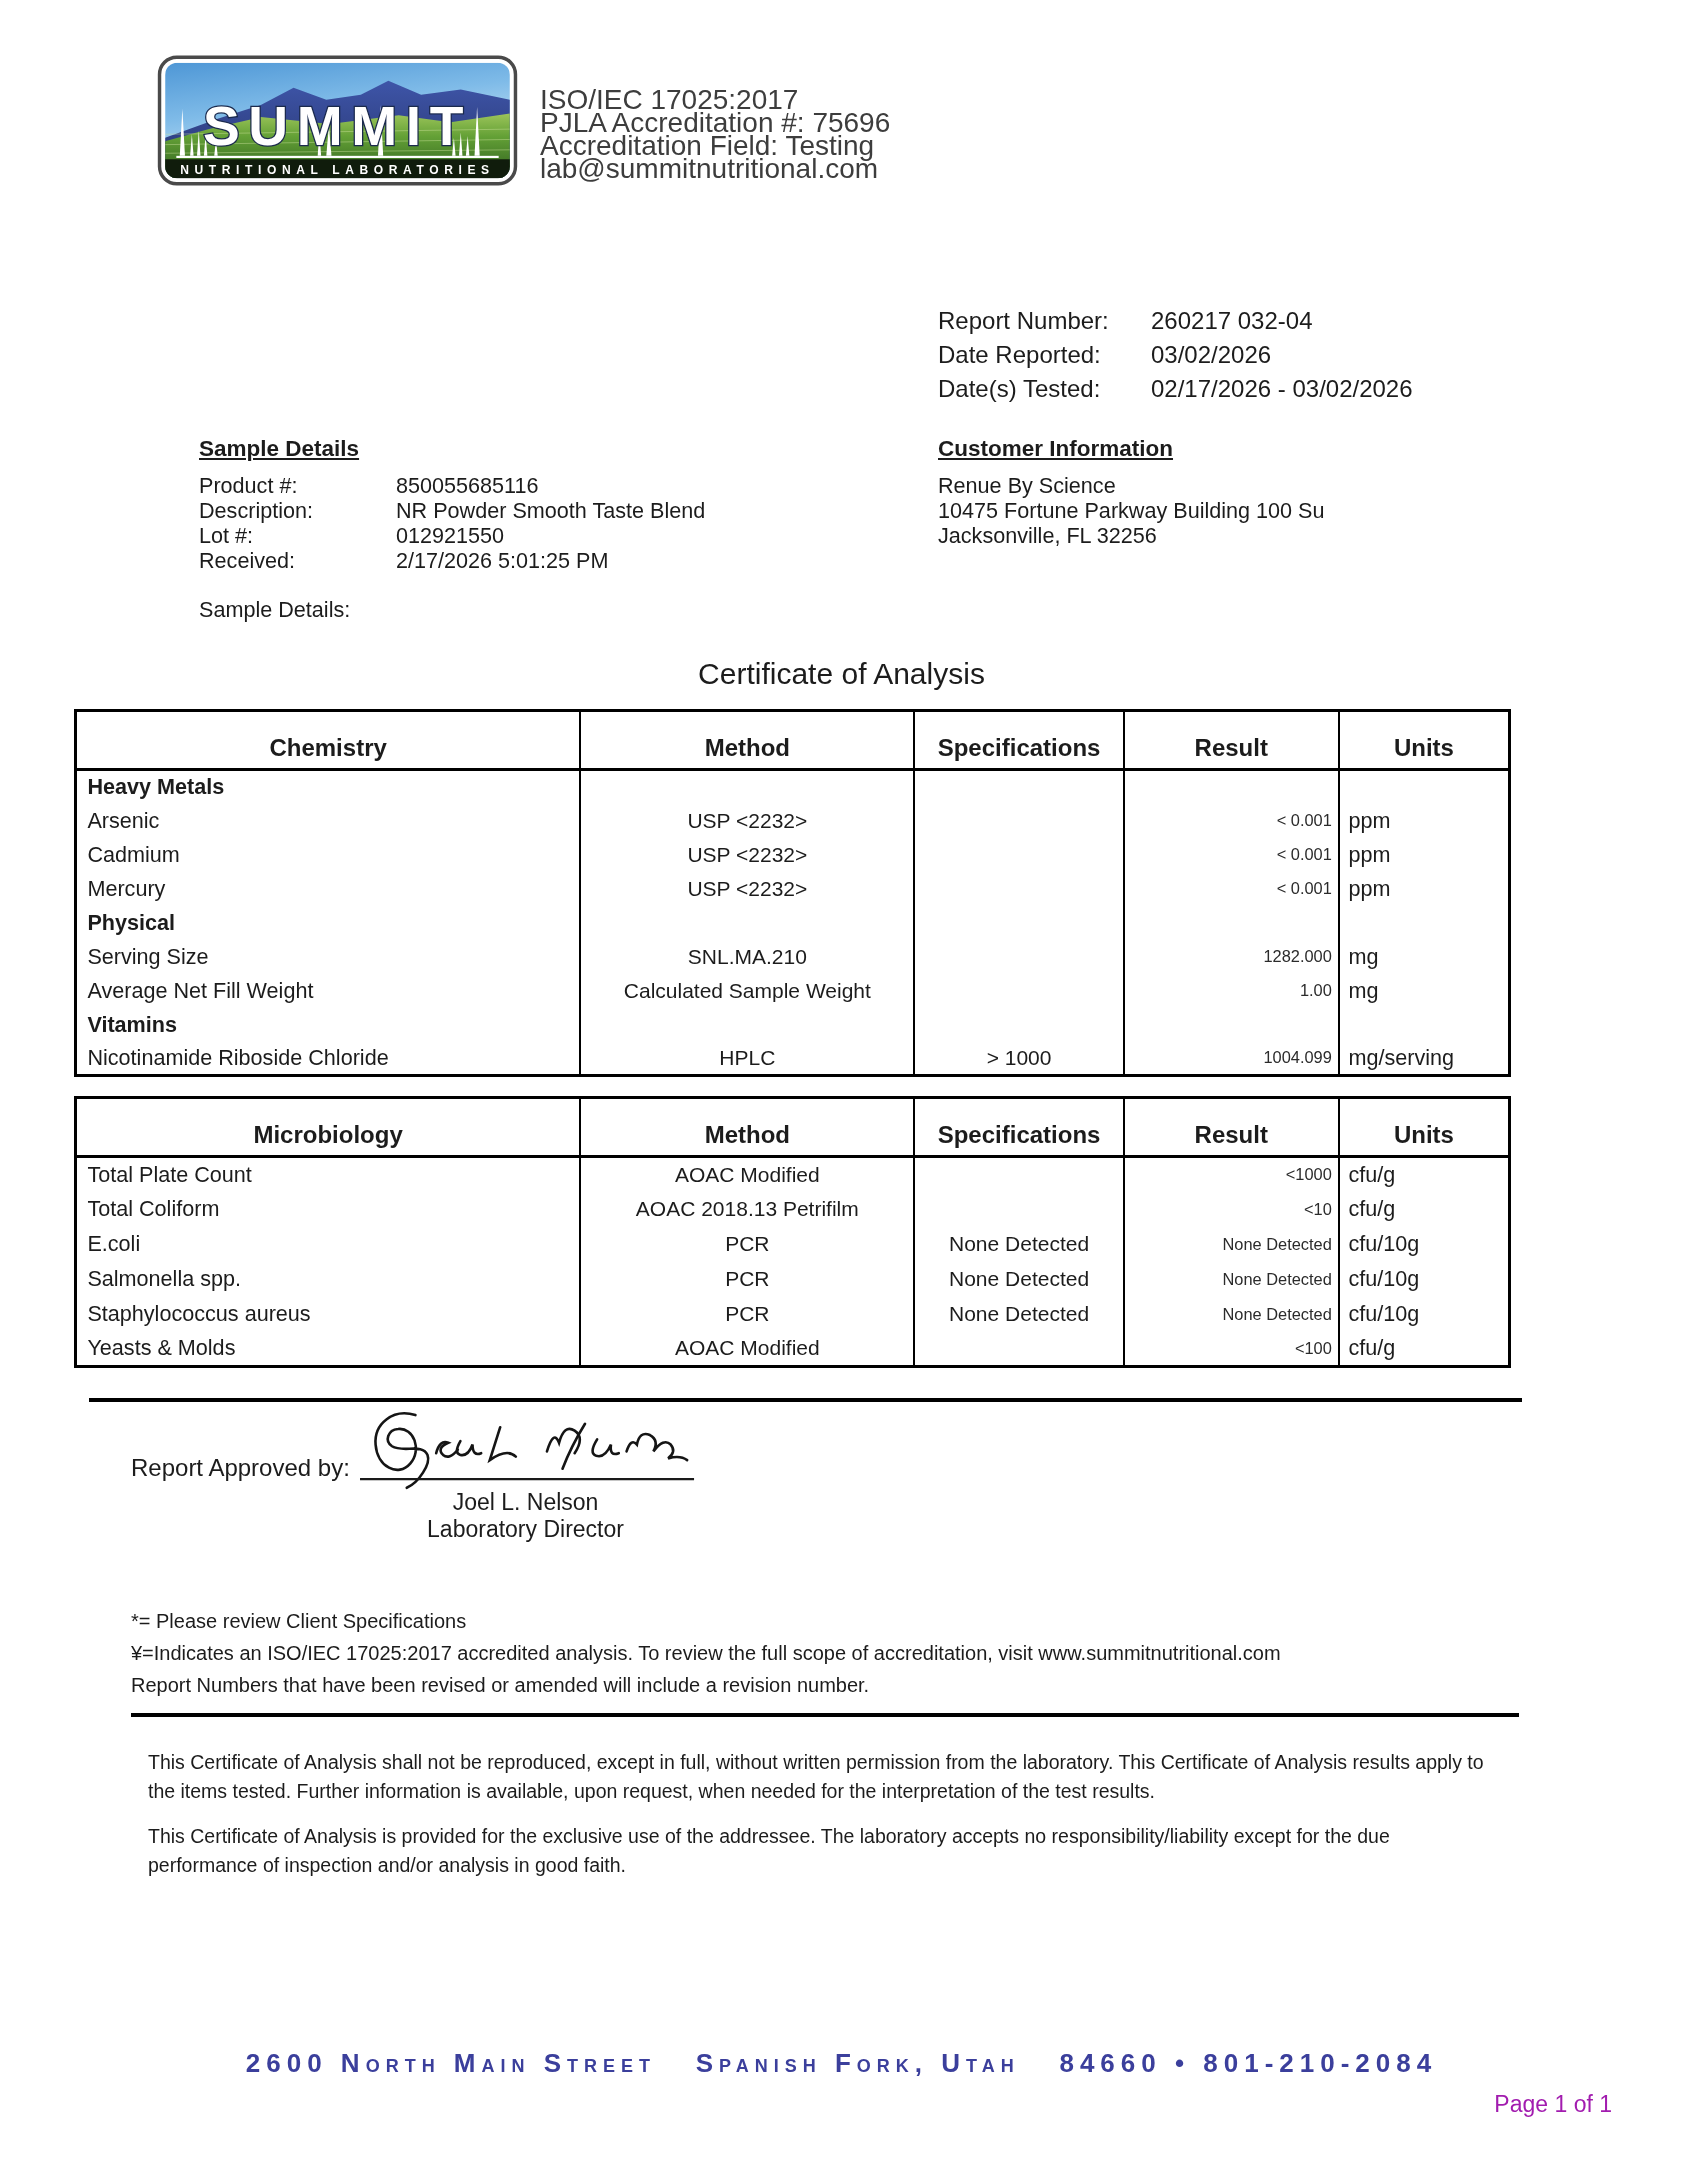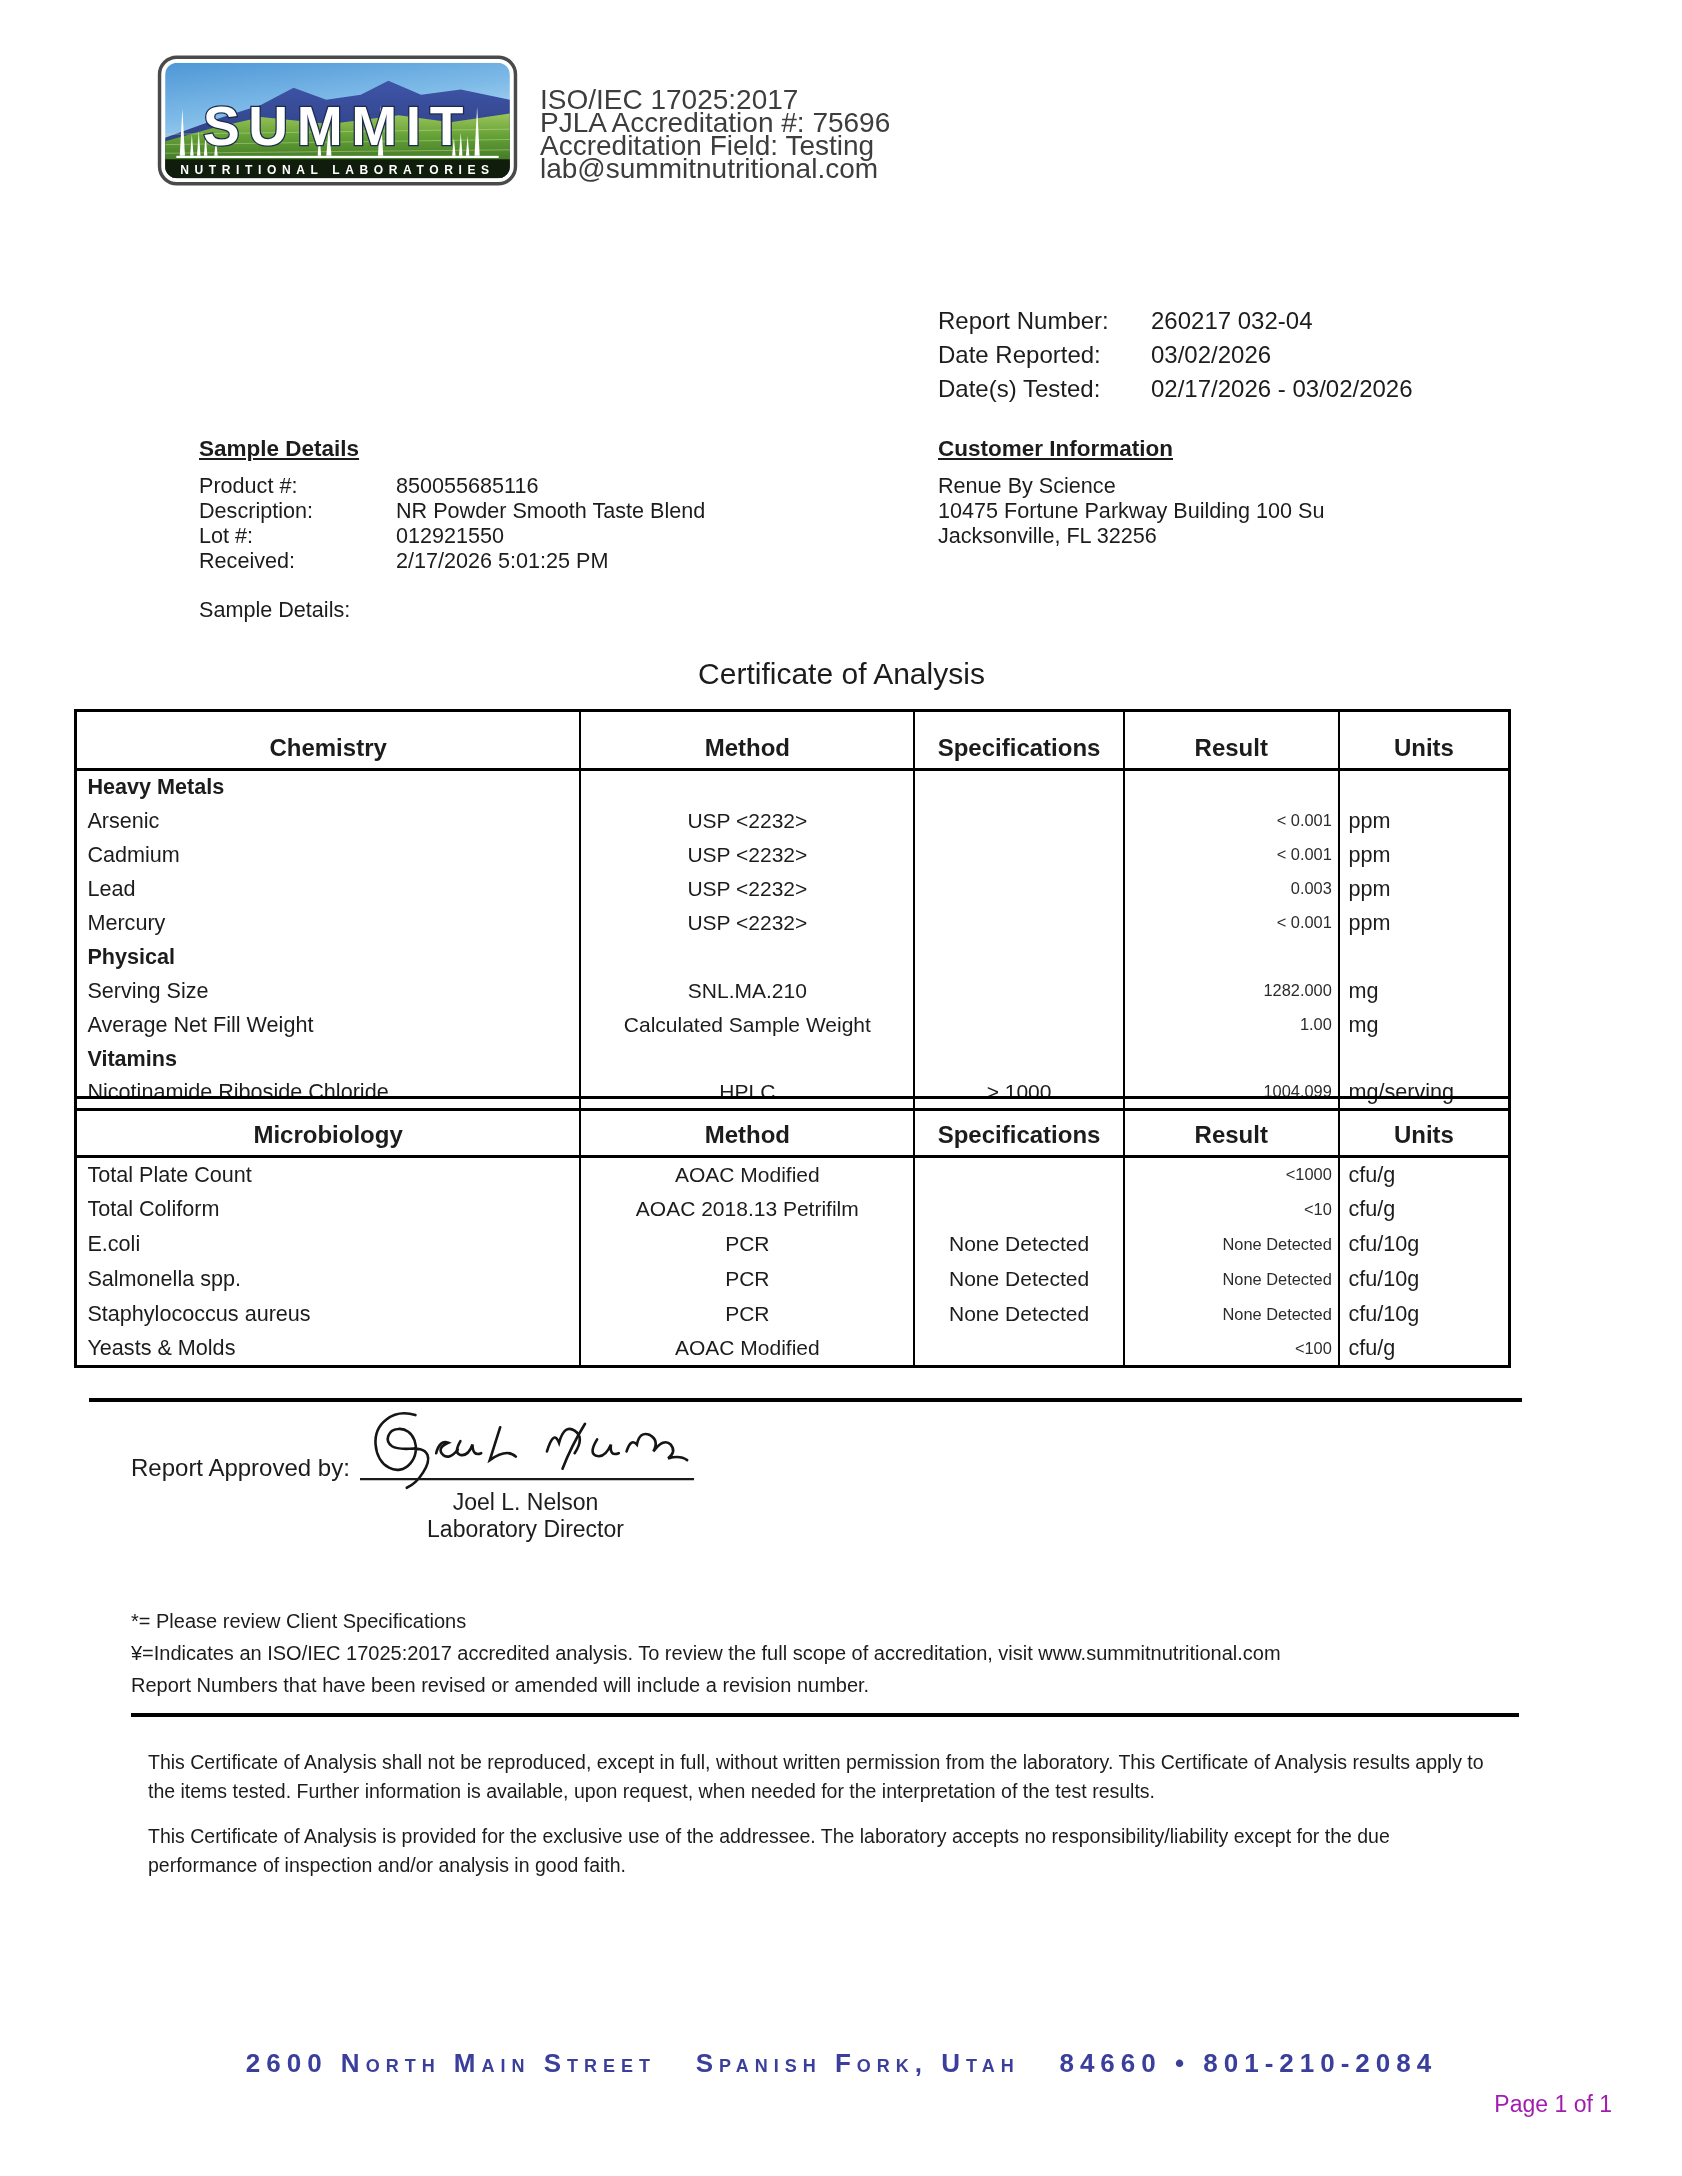--- a/index.html
+++ b/index.html
@@ -228,27 +228,20 @@
         </tr>
 
         <tr class="row-item">
           <td class="c-name">Cadmium</td>
           <td class="c-method">USP &lt;2232&gt;</td>
           <td class="c-spec"></td>
           <td class="c-result">&lt; 0.001</td>
           <td class="c-units">ppm</td>
         </tr>
 
-        <tr class="row-item">
-          <td class="c-name">Lead</td>
-          <td class="c-method">USP &lt;2232&gt;</td>
-          <td class="c-spec"></td>
-          <td class="c-result">0.003</td>
-          <td class="c-units">ppm</td>
-        </tr>
 
         <tr class="row-item">
           <td class="c-name">Mercury</td>
           <td class="c-method">USP &lt;2232&gt;</td>
           <td class="c-spec"></td>
           <td class="c-result">&lt; 0.001</td>
           <td class="c-units">ppm</td>
         </tr>
 
         <tr class="row-section">

